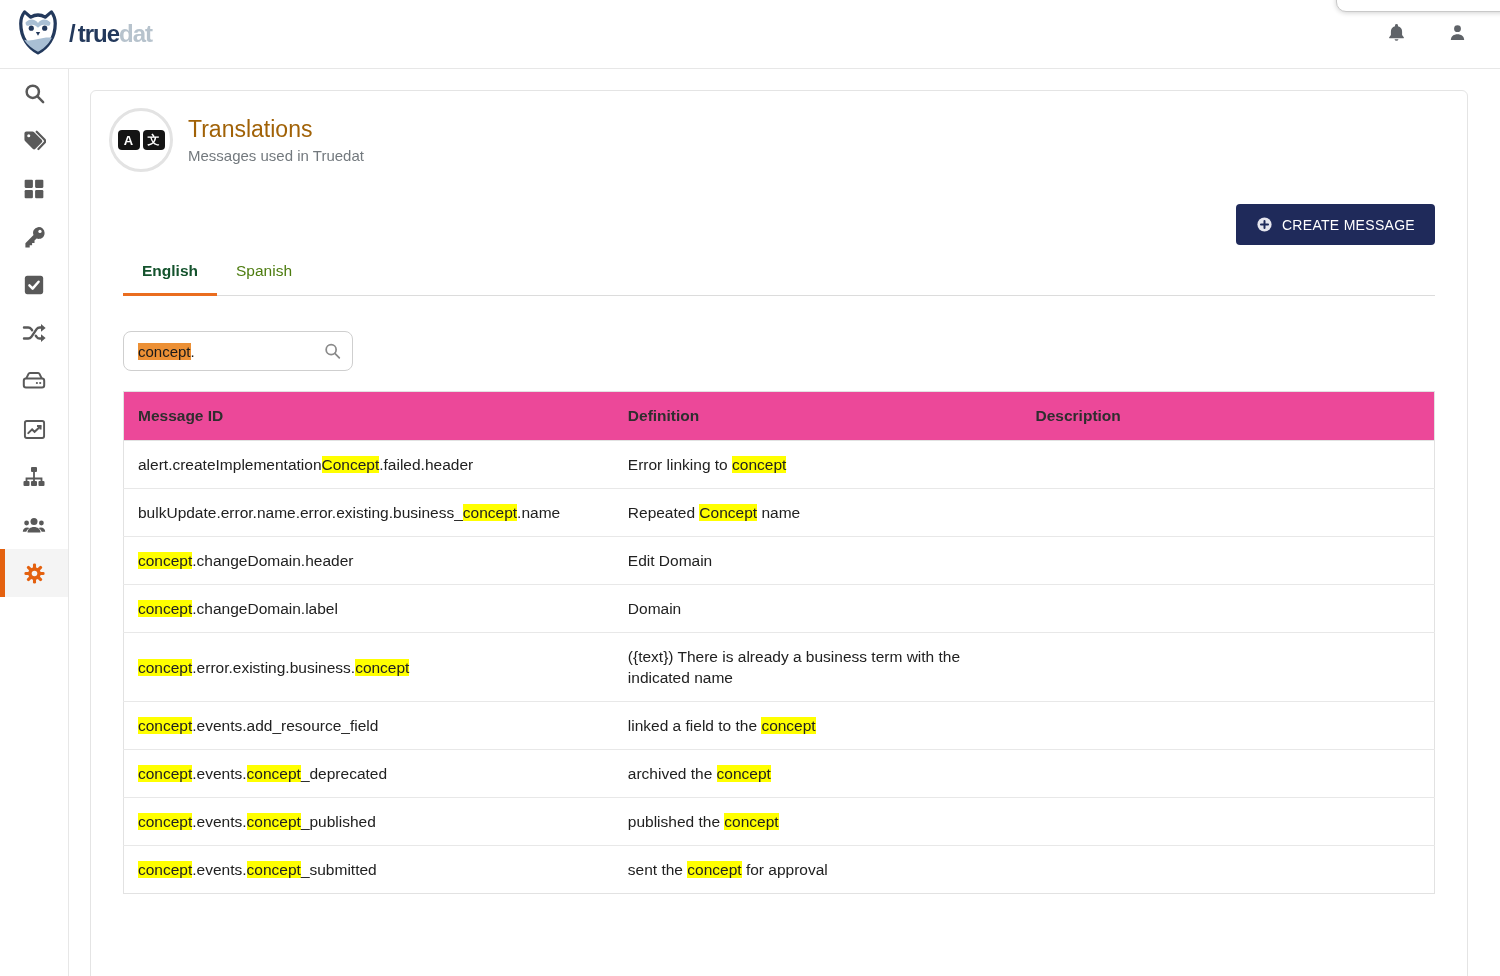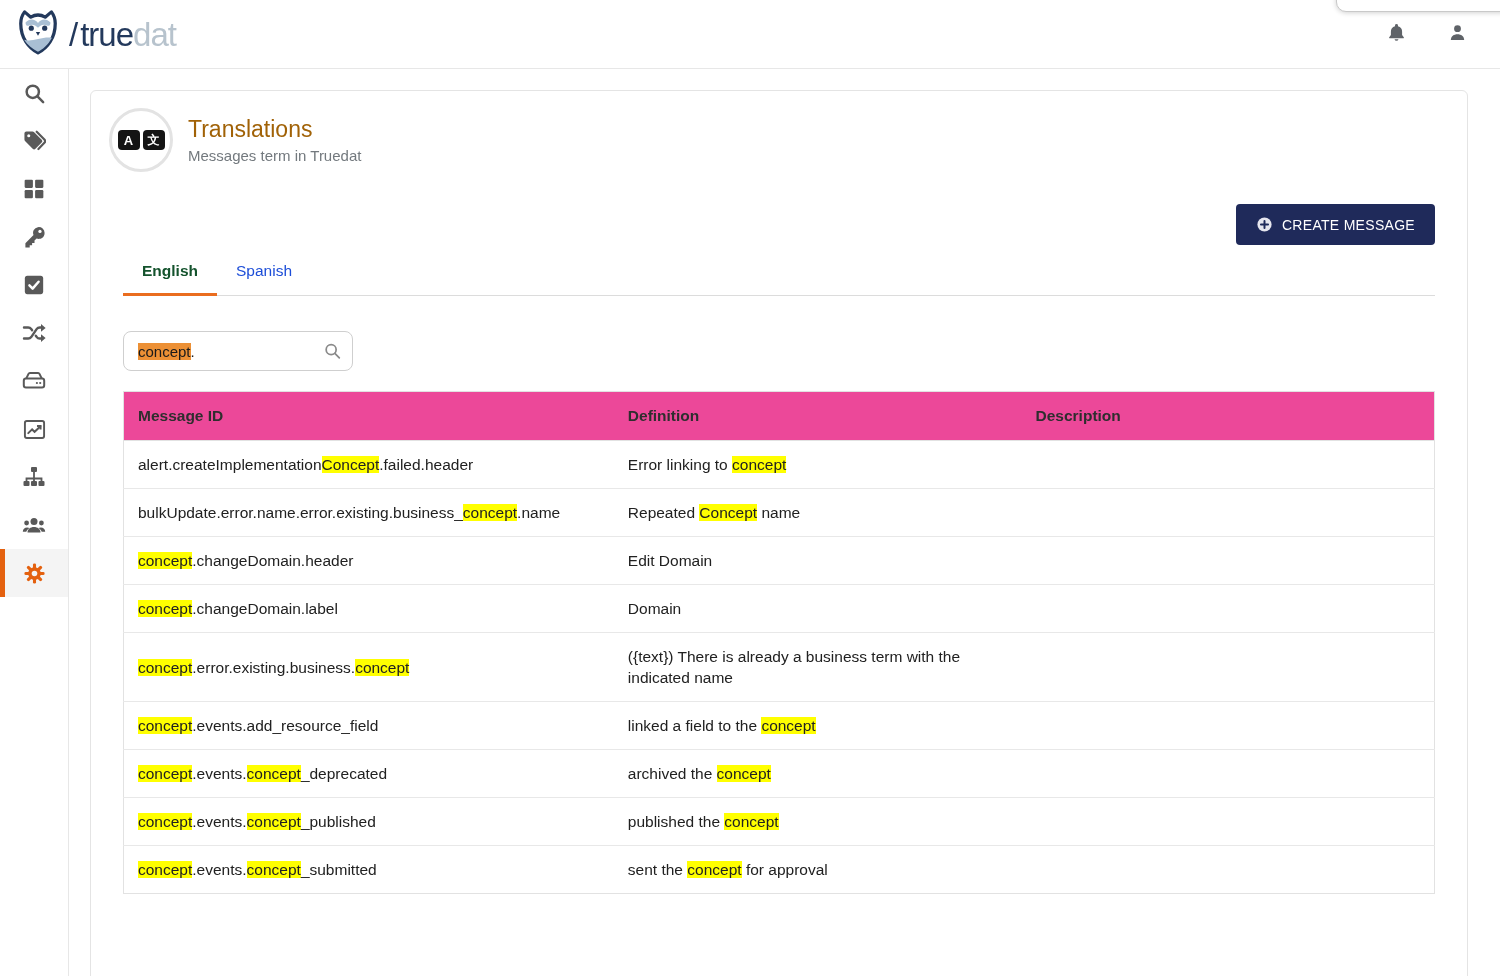--- a/index.html
+++ b/index.html
@@ -11,21 +11,21 @@
     color:#222;
   }
 
   
   .topbar {
     position:fixed; top:0; left:0; right:0; height:69px;
     background:#fff; border-bottom:1px solid #e7e7e7;
     display:flex; align-items:center; padding:0 26px 0 15px; z-index:10;
   }
   .logo { display:flex; align-items:center; gap:2px; cursor:pointer; }
-  .logo-text { font-size:33px; font-weight:400; letter-spacing:-1px; color:#23395c; line-height:1; }
+  .logo-text { font-size:24px; font-weight:700; letter-spacing:-1px; color:#23395c; line-height:1; }
   .logo-text .slash { margin:0 3px 0 6px; }
   .logo-text .dat { color:#b7c3cd; }
   .topbar-icons { margin-left:auto; display:flex; align-items:center; gap:40px; color:#5f6368; padding-right:6px; }
   .icon-btn { background:none; border:none; padding:0; color:#5f6368; cursor:pointer; display:flex; }
 
   .popup-fragment {
     position:fixed; top:-6px; right:-4px; width:168px; height:18px;
     background:#fff; border:1px solid #c9c9c9; border-radius:0 0 0 10px;
     box-shadow:0 1px 5px rgba(0,0,0,.18); z-index:20;
   }
@@ -67,21 +67,21 @@
 
   .card-body { padding:0 32px; }
   .actions-row { display:flex; justify-content:flex-end; margin:26px 0 4px; }
   .btn-create {
     background:#1f2a5a; color:#fff; border:none; border-radius:4px; height:41px;
     padding:0 20px; font-size:14px; font-weight:400; letter-spacing:.3px;
     display:flex; align-items:center; gap:9px; cursor:pointer; font-family:inherit;
   }
 
   .tabs { display:flex; border-bottom:1px solid #dcdcdc; margin-top:2px; }
-  .tab { padding:13px 19px 15px; font-size:15.5px; color:#1d4ed8; cursor:pointer; position:relative; }
+  .tab { padding:13px 19px 15px; font-size:15.5px; color:#4d7c0f; cursor:pointer; position:relative; }
   .tab.active { color:#14532d; font-weight:700; }
   .tab.active::after {
     content:''; position:absolute; left:0; right:0; bottom:-1px; height:3px; background:#ea6d1f;
   }
 
   .search-wrap { margin:35px 0 20px; width:230px; position:relative; }
   .search-input {
     border:1px solid #cfcfcf; border-radius:8px; height:40px; background:#fff;
     display:flex; align-items:center; padding:0 36px 0 14px; font-size:15px; color:#1a1a1a;
     cursor:text; white-space:pre;
@@ -258,21 +258,21 @@
 <main class="main">
   <section class="card">
 
     <div class="card-header">
       <div class="badge-circle">
         <span class="sq a">A</span>
         <span class="sq b">文</span>
       </div>
       <div>
         <div class="title">Translations</div>
-        <div class="subtitle">Messages term in Truedat</div>
+        <div class="subtitle">Messages used in Truedat</div>
       </div>
     </div>
 
     <div class="card-body">
       <div class="actions-row">
         <button class="btn-create">
           <span style="display:flex">
             <svg width="17" height="17" viewBox="0 0 24 24">
               <circle cx="12" cy="12" r="10" fill="#e6e6ee"></circle>
               <path d="M12 7v10M7 12h10" stroke="#1f2a5a" stroke-width="2.8" stroke-linecap="round"></path>

